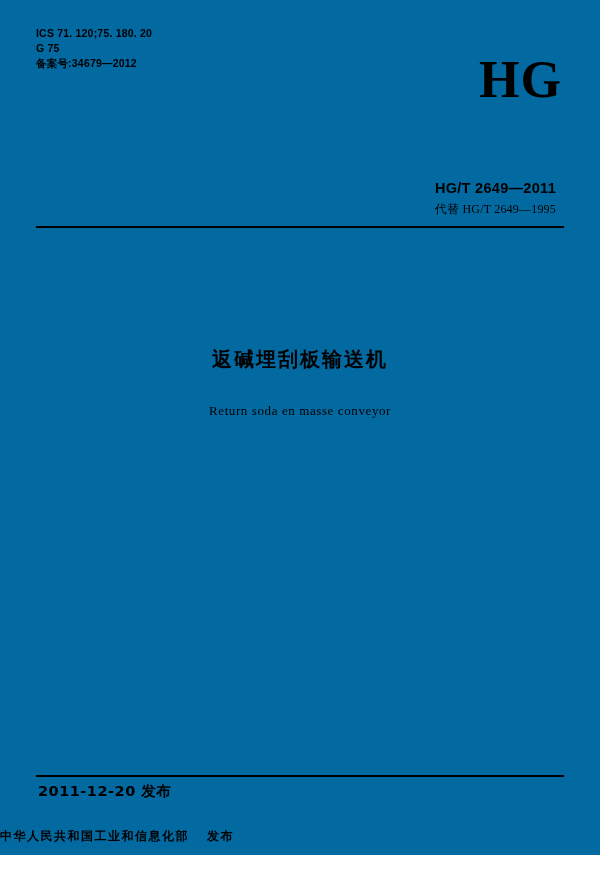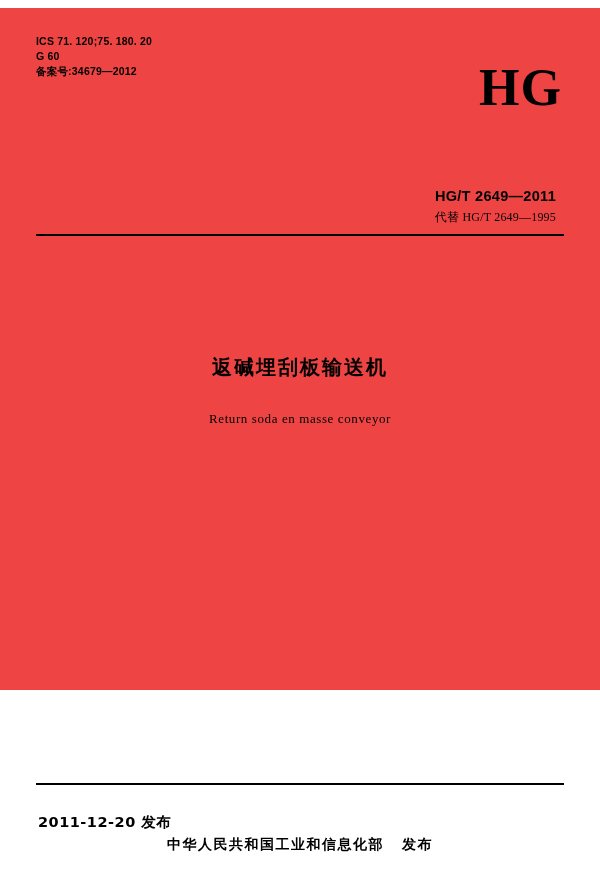--- a/index.html
+++ b/index.html
@@ -10,24 +10,24 @@
   body {
     width: 600px;
     height: 877px;
     font-family: "Liberation Serif", serif;
     color: #000000;
     position: relative;
     overflow: hidden;
   }
   .page {
     position: absolute;
-    left: 0; top: 8px;
-    width: 600px;
-    height: 682px;
-    background: #ef4444;
+    left: 0; top: 0;
+    width: 600px;
+    height: 855px;
+    background: #0369a1;
   }
 
   
   .header {
     position: absolute;
     left: 36px;
     top: 26px;
     width: 528px;
     height: 70px;
   }
@@ -132,56 +132,54 @@
     background: #000;
   }
   .issue-date {
     position: absolute;
     left: 38px;
     top: 782px;
     font-family: "DejaVu Sans", sans-serif;
     font-weight: bold;
     font-size: 14.5px;
     letter-spacing: 0.5px;
-    margin-top: 23px;
   }
   .impl-date {
     position: absolute;
     right: 40px;
     top: 782px;
     font-family: "DejaVu Sans", sans-serif;
     font-weight: bold;
     font-size: 14.5px;
     letter-spacing: 0.5px;
   }
   .issuer {
     position: absolute;
     left: 0;
     top: 828px;
     width: 600px;
-    text-align: center;
-    font-family: "DejaVu Sans", sans-serif;
-    font-weight: bold;
-    font-size: 14px;
+    font-family: "DejaVu Sans", sans-serif;
+    font-weight: bold;
+    font-size: 12px;
     letter-spacing: 1.5px;
   }
   .issuer .spacer {
     display: inline-block;
     width: 18px;
   }
 </style>
 </head>
 <body>
 
 <div class="page">
 
   <div class="header">
     <div class="ics-block">
       <div>ICS 71. 120;75. 180. 20</div>
-      <div>G 60</div>
+      <div>G 75</div>
       <div>备案号:34679—2012</div>
     </div>
     <div class="hg-logo">HG</div>
   </div>
 
 
   <div class="std-no">HG/T 2649—2011</div>
   <div class="std-replace">代替 HG/T 2649—1995</div>
 
   <div class="rule-top"></div>

